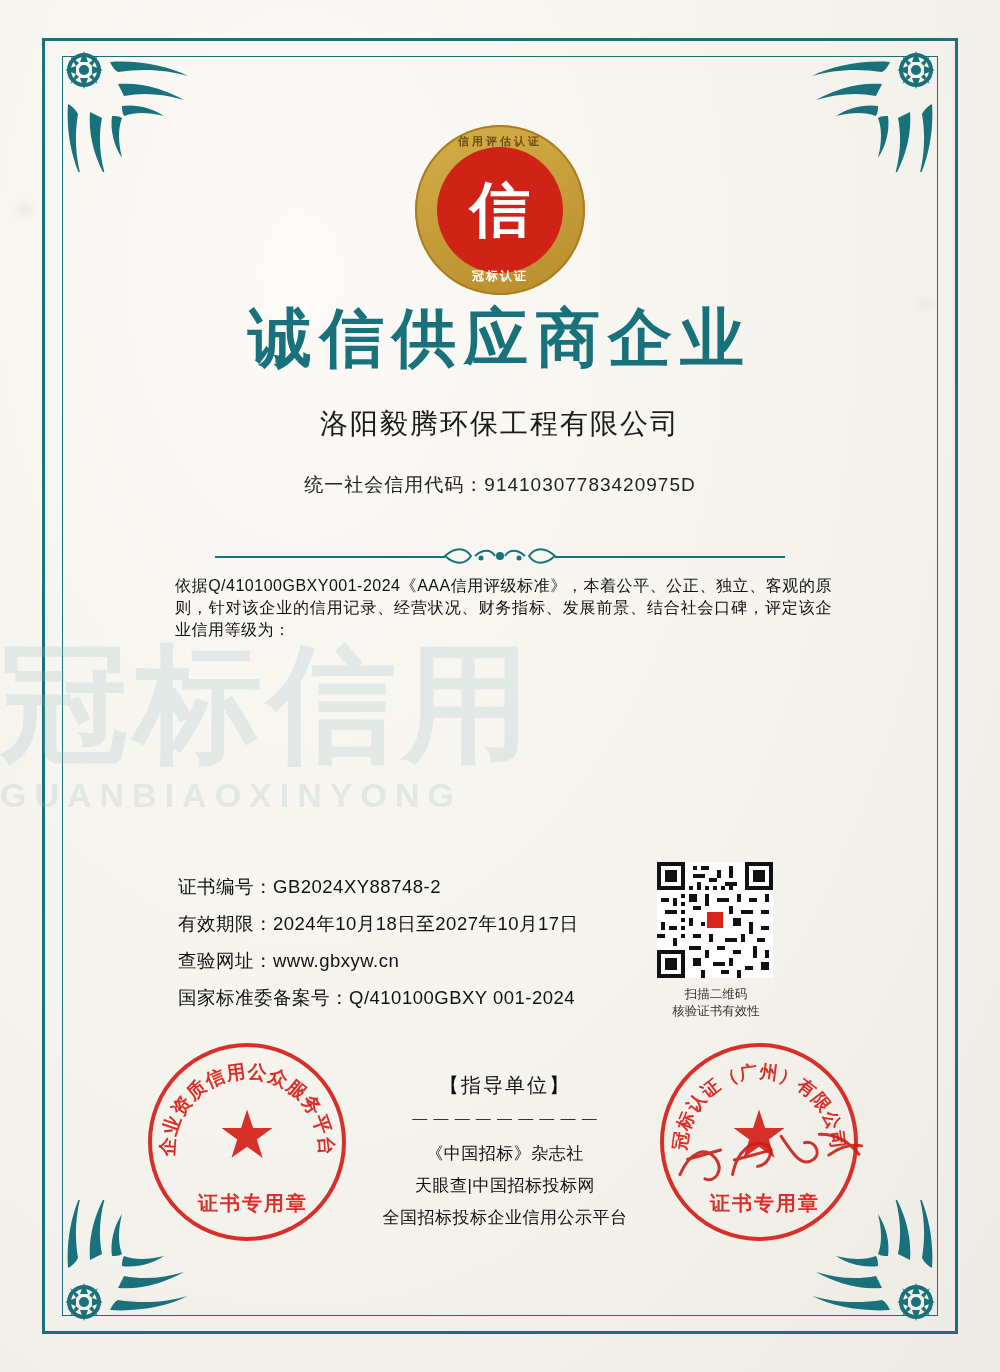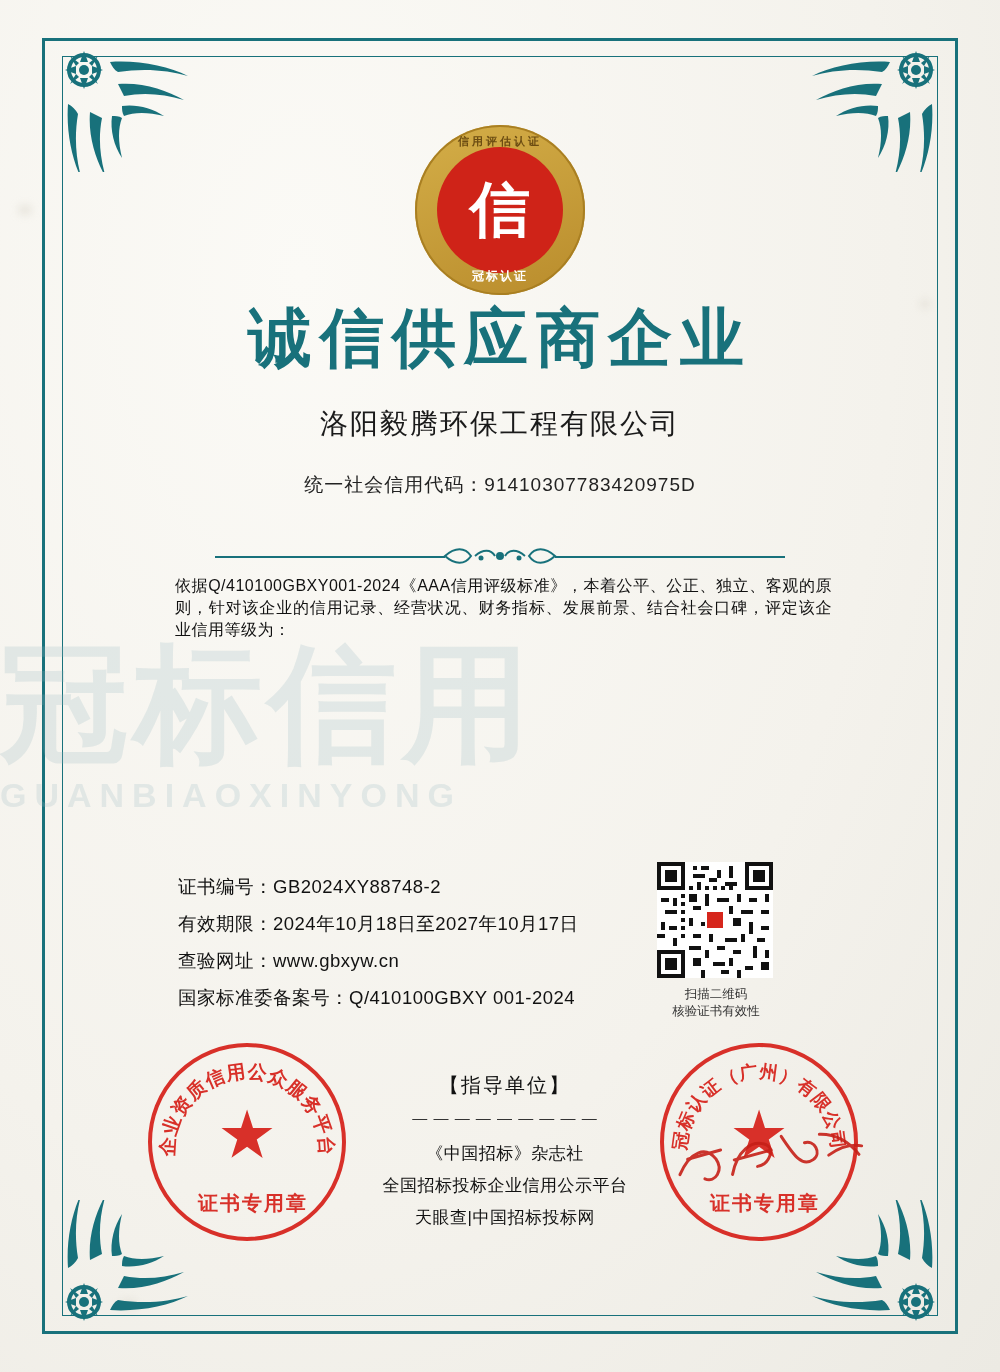--- a/index.html
+++ b/index.html
@@ -421,22 +421,22 @@
   </div>
   <div class="qr-caption">
     <div>扫描二维码</div>
     <div>核验证书有效性</div>
   </div>
 
   <div class="guide">
     <div class="g-title">【指导单位】</div>
     <div class="g-dash">— — — — — — — — —</div>
     <div class="g-line">《中国招标》杂志社</div>
+    <div class="g-line">天眼查|中国招标投标网</div>
     <div class="g-line">全国招标投标企业信用公示平台</div>
-    <div class="g-line">天眼查|中国招标投标网</div>
   </div>
 
   <div class="stamp left">
     <svg class="arc" viewBox="0 0 190 190">
       <defs>
         <path id="arcL" d="M 22 104 A 73 73 0 0 1 168 104" fill="none"></path>
       </defs>
       <text font-family="'Liberation Sans',sans-serif" font-size="19" font-weight="bold" fill="#d62019" letter-spacing="1">
         <textPath href="#arcL" startOffset="50%" text-anchor="middle">企业资质信用公众服务平台</textPath>
       </text>

